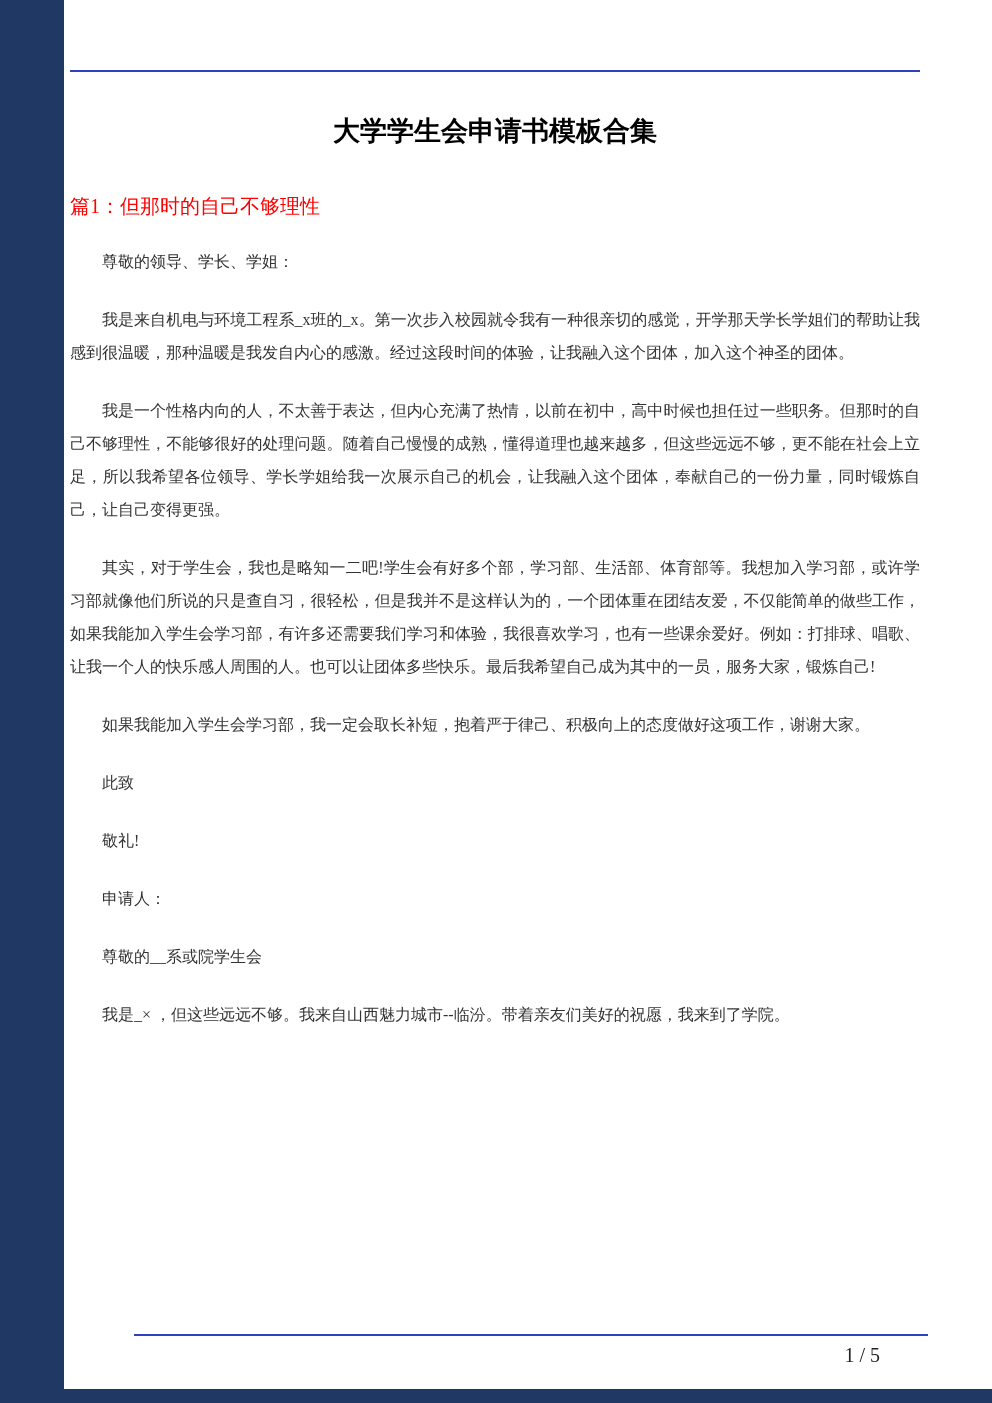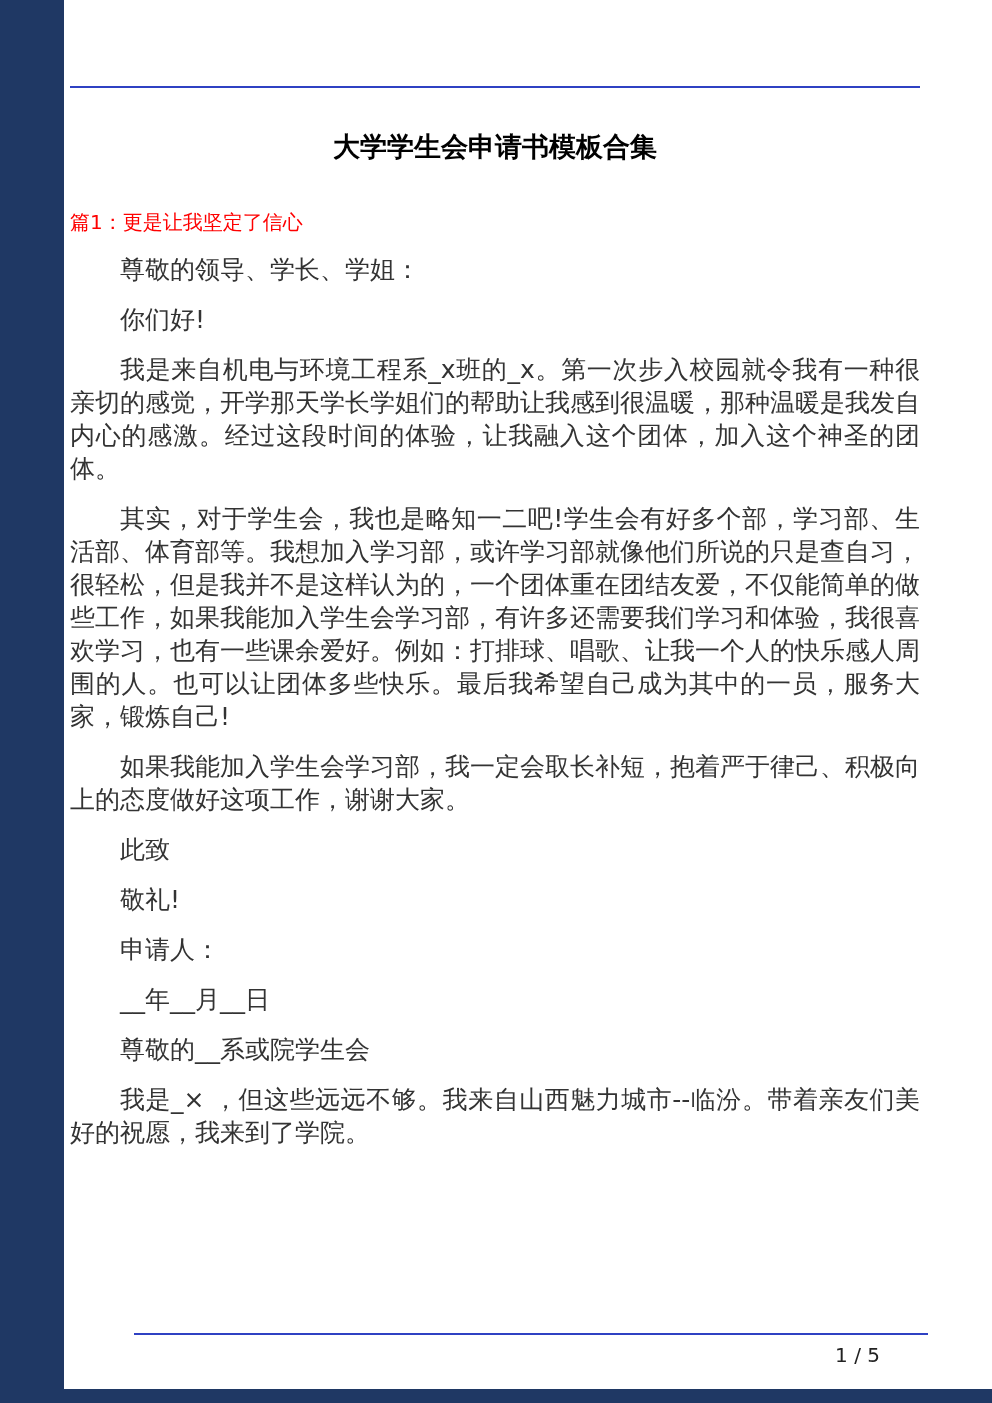--- a/index.html
+++ b/index.html
@@ -24,21 +24,22 @@
     background:var(--navy);
   }
   .bottom-bar{
     position:absolute;left:0;bottom:0;
     width:100%;height:14px;
     background:var(--navy);
   }
   .page{
     position:absolute;
     left:64px;top:0;right:0;bottom:14px;
-    padding:16px 72px 0 6px;
+    padding:0 72px 0 6px;
+    font-family:Liberation Serif, serif;
   }
   .top-rule{
     margin-top:70px;
     height:2px;
     background:var(--rule-blue);
   }
   h1.doc-title{
     margin:40px 0 0 0;
     font-size:27px;
     line-height:38px;
@@ -47,22 +48,22 @@
     text-align:center;
   }
   h2.section-heading{
     margin:42px 0 0 0;
     font-size:20px;
     line-height:28px;
     font-weight:normal;
     color:var(--heading-red);
   }
   p.para{
-    margin:17px 0 0 0;
-    font-size:25px;
+    margin:25px 0 0 0;
+    font-size:16px;
     line-height:33px;
     text-indent:2em;
     color:var(--text);
     text-align:justify;
   }
   .footer{
     position:absolute;
     left:70px;right:64px;bottom:22px;
   }
   .footer-rule{
@@ -80,31 +81,30 @@
 <body>
 
 <div class="left-bar"></div>
 <div class="bottom-bar"></div>
 
 <div class="page">
   <div class="top-rule"></div>
 
   <h1 class="doc-title">大学学生会申请书模板合集</h1>
 
-  <h2 class="section-heading">篇1：更是让我坚定了信心</h2>
+  <h2 class="section-heading">篇1：但那时的自己不够理性</h2>
 
   <p class="para">尊敬的领导、学长、学姐：</p>
-  <p class="para">你们好!</p>
   <p class="para">我是来自机电与环境工程系_x班的_x。第一次步入校园就令我有一种很亲切的感觉，开学那天学长学姐们的帮助让我感到很温暖，那种温暖是我发自内心的感激。经过这段时间的体验，让我融入这个团体，加入这个神圣的团体。</p>
+  <p class="para">我是一个性格内向的人，不太善于表达，但内心充满了热情，以前在初中，高中时候也担任过一些职务。但那时的自己不够理性，不能够很好的处理问题。随着自己慢慢的成熟，懂得道理也越来越多，但这些远远不够，更不能在社会上立足，所以我希望各位领导、学长学姐给我一次展示自己的机会，让我融入这个团体，奉献自己的一份力量，同时锻炼自己，让自己变得更强。</p>
   <p class="para">其实，对于学生会，我也是略知一二吧!学生会有好多个部，学习部、生活部、体育部等。我想加入学习部，或许学习部就像他们所说的只是查自习，很轻松，但是我并不是这样认为的，一个团体重在团结友爱，不仅能简单的做些工作，如果我能加入学生会学习部，有许多还需要我们学习和体验，我很喜欢学习，也有一些课余爱好。例如：打排球、唱歌、让我一个人的快乐感人周围的人。也可以让团体多些快乐。最后我希望自己成为其中的一员，服务大家，锻炼自己!</p>
   <p class="para">如果我能加入学生会学习部，我一定会取长补短，抱着严于律己、积极向上的态度做好这项工作，谢谢大家。</p>
   <p class="para">此致</p>
   <p class="para">敬礼!</p>
   <p class="para">申请人：</p>
-  <p class="para">__年__月__日</p>
 
 
   <p class="para">尊敬的__系或院学生会</p>
   <p class="para">我是_× ，但这些远远不够。我来自山西魅力城市--临汾。带着亲友们美好的祝愿，我来到了学院。</p>
 
   <div class="footer">
     <div class="footer-rule"></div>
     <div class="page-number">1 / 5</div>
   </div>
 </div>

